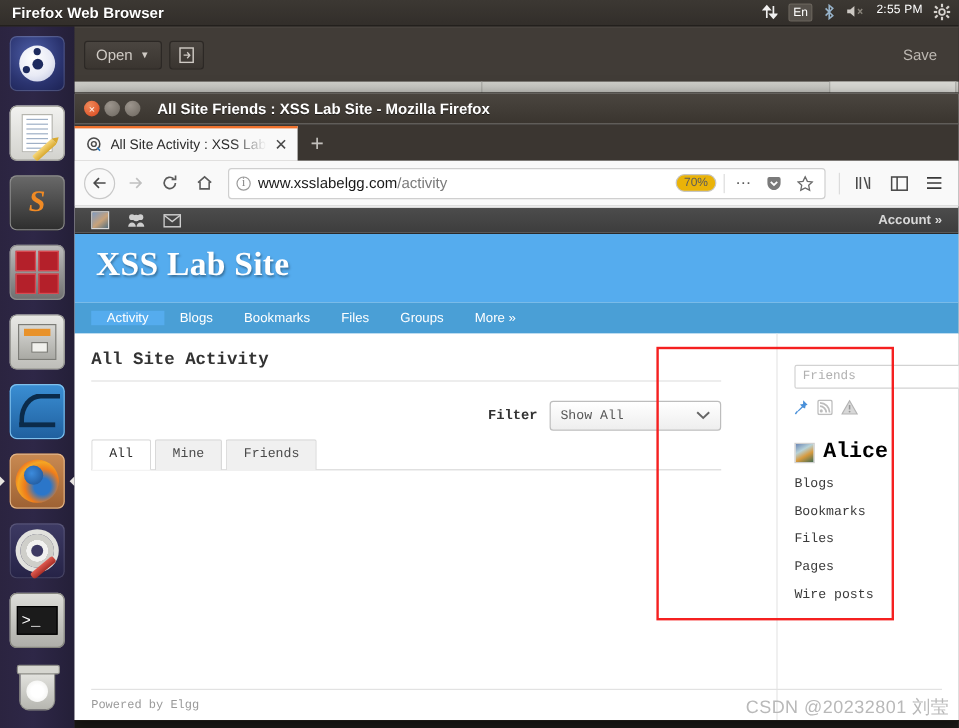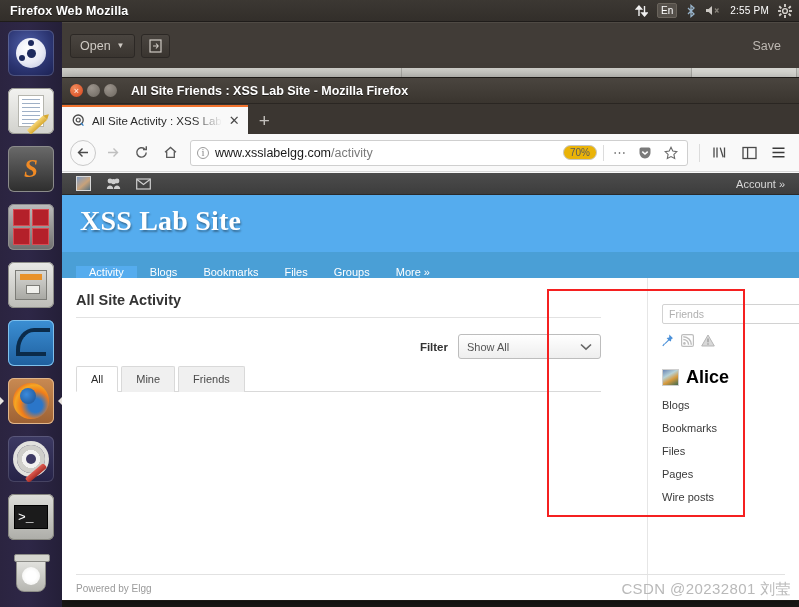--- a/index.html
+++ b/index.html
@@ -18,21 +18,21 @@
     display: flex; align-items: center;
     color: #ffffff;
     border-bottom: 1px solid #1f1c1a;
     z-index: 50;
   }
   #top-panel .app-title {
     font-size: 12.5px; font-weight: bold; margin-left: 10px;
     text-shadow: 0 1px 0 rgba(0,0,0,.6);
     letter-spacing: .1px;
   }
-  #tray { margin-left: auto; display: flex; align-items: center; gap: 9px; padding-right: 7px; }
+  #tray { margin-left: auto; display: flex; align-items: flex-start; gap: 9px; padding-right: 7px; }
   #tray .tray-icon { display: flex; align-items: center; justify-content: center; opacity: .93; }
   #tray .kbd {
     font-size: 10px; background: #55504a; color: #fff;
     padding: 0px 3px; border-radius: 2px; line-height: 13px;
     border: 1px solid #6a645c;
   }
   #tray .clock { font-size: 10px; color: #fff; letter-spacing: .2px; }
 
   
   #launcher {
@@ -211,34 +211,34 @@
   .navsep { width: 1px; height: 18px; background: #dcdcdc; margin: 0 4px; }
 
   
   #page { position: absolute; left: 0; top: 95px; width: 737px; height: 427px; background: #fff; overflow: hidden; }
   #elgg-topbar {
     height: 22px; background: linear-gradient(#4c4c4c, #3d3d3d); display: flex; align-items: center;
     padding: 0 14px; gap: 15px; border-bottom: 1px solid #2a2a2a;
   }
   .tb-ico { width: 15px; height: 15px; display: flex; align-items: center; justify-content: center; }
   .tb-avatar { background: linear-gradient(140deg,#7e9bc2,#c8a27a 55%,#56707f); border: 1px solid #d8d8d8; }
-  #elgg-account { margin-left: auto; color: #d8d8d8; font-size: 11px; }
+  #elgg-account { margin-left: auto; color: #d8d8d8; font-size: 11px; font-weight: bold; }
 
   #elgg-header { height: 57px; background: #55acee; position: relative; }
   #site-title {
     position: absolute; left: 18px; top: 10px;
     font-family: "Liberation Serif", serif; font-weight: bold; font-size: 28px; color: #ffffff;
     text-shadow: 1px 2px 2px rgba(0,0,0,.35);
     letter-spacing: .2px;
   }
-  #elgg-nav { height: 26px; background: #4a9fd6; display: flex; align-items: flex-end; padding-left: 14px; }
+  #elgg-nav { height: 26px; background: #4a9fd6; display: flex; align-items: center; padding-left: 14px; }
   .navitem { display: flex; align-items: center; padding: 0 13px; color: #ffffff; font-size: 11px; }
   .navitem.active { background: #55acee; }
 
-  #elgg-body { position: relative; height: 328px; background: #ffffff; padding: 0; }
+  #elgg-body { position: relative; height: 328px; background: #ffffff; padding: 0; font-family: Liberation Mono, monospace; }
   #main-col { position: absolute; left: 14px; top: 0; width: 525px; }
   #page-title { font-size: 14.5px; font-weight: bold; color: #333; padding: 14px 0 9px 0;
     border-bottom: 1px solid #e2e2e2; }
   #tabs { display: flex; gap: 0; border-bottom: 1px solid #d9d9d9; margin-top: 6px; }
   .etab { font-size: 11px; color: #4a4a4a; padding: 6px 14px; border: 1px solid #d9d9d9;
     border-bottom: none; background: #f0f0f0; margin-right: 3px; border-radius: 2px 2px 0 0; position: relative; top: 1px; }
   .etab.active { background: #ffffff; border-bottom: 1px solid #fff; color: #2b2b2b; }
   #filter-row { display: flex; align-items: center; justify-content: flex-end; gap: 10px; margin-top: 16px; }
   #filter-label { font-size: 11.5px; font-weight: bold; color: #333; }
   #filter-select {
@@ -281,21 +281,21 @@
   }
   
   #desk-bottom { position: absolute; left: 62px; top: 600px; width: 737px; height: 7px; background: #1c1a18; z-index: 5;}
 </style>
 </head>
 <body>
 
 <div id="screen">
 
   <div id="top-panel">
-    <div class="app-title">Firefox Web Mozilla</div>
+    <div class="app-title">Firefox Web Browser</div>
     <div id="tray">
       <div class="tray-icon">
         <svg width="13" height="14" viewBox="0 0 13 14">
             <path d="M4 12V3M4 2l-2.6 3h5.2z" fill="#fff" stroke="#fff" stroke-width="1.4"></path>
             <path d="M9.5 2v9M9.5 12l2.6-3H6.9z" fill="#fff" stroke="#fff" stroke-width="1.4"></path>
           </svg>
       </div>
       <div class="kbd">En</div>
       <div class="tray-icon">
         <svg width="10" height="14" viewBox="0 0 10 14">

